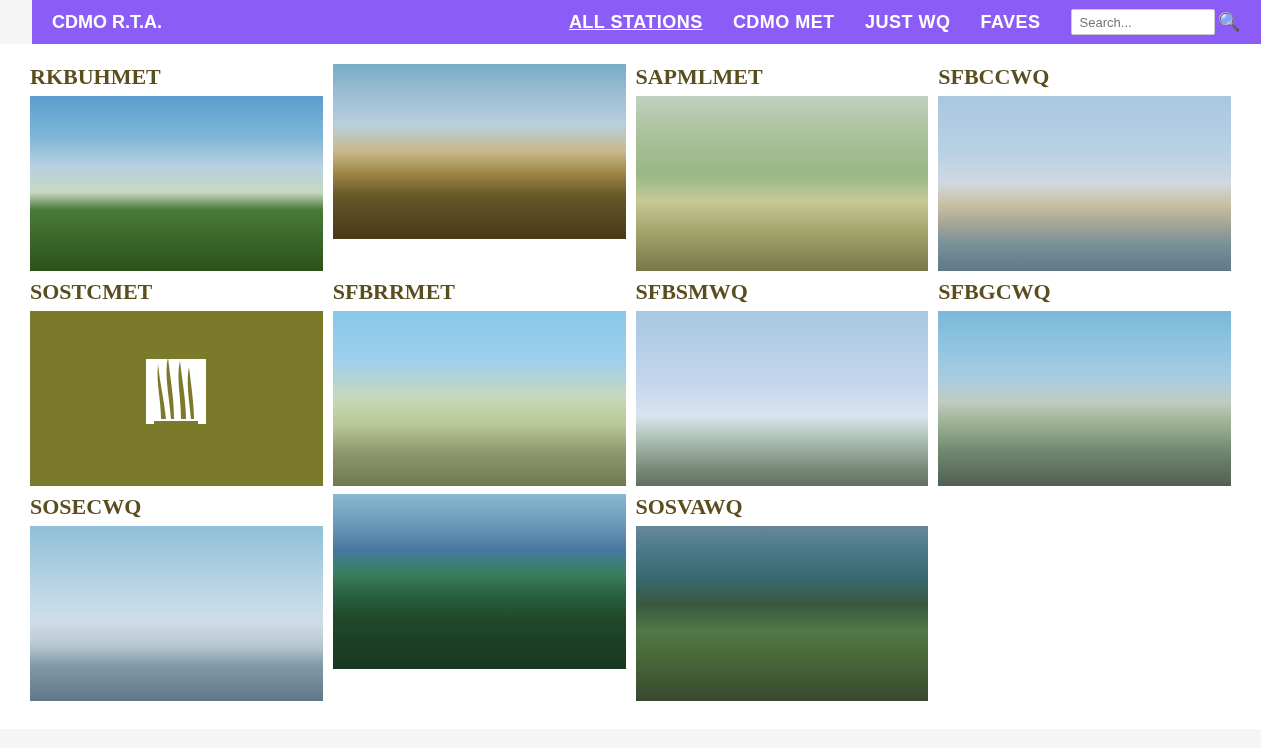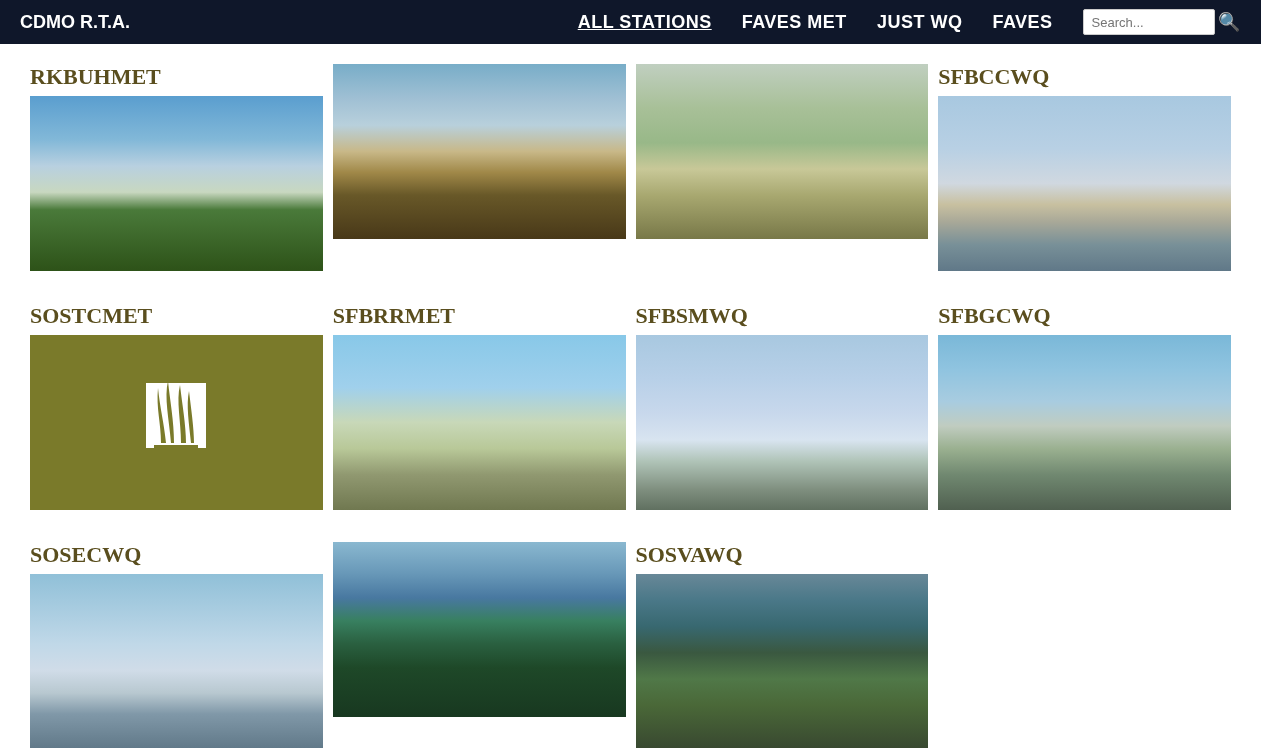--- a/index.html
+++ b/index.html
@@ -1,25 +1,26 @@
 <!DOCTYPE html>
 <html><head>
   <meta charset="utf-8">
   <style>
     * { margin: 0; padding: 0; box-sizing: border-box; }
     body { font-family: Arial, Helvetica, sans-serif; background: #f5f5f5; }
 
     
     header {
-      background: #0f172a;
+      background: #8b5cf6;
       height: 44px;
       display: flex;
       align-items: center;
       padding: 0 20px;
       gap: 28px;
+      margin-left: 32px;
     }
     .logo {
       color: #fff;
       font-weight: bold;
       font-size: 18px;
       white-space: nowrap;
       flex-shrink: 0;
     }
     nav {
       display: flex;
@@ -44,21 +45,21 @@
       display: flex;
       align-items: center;
       gap: 4px;
     }
     .search-input {
       height: 26px;
       padding: 0 8px;
       border: 1px solid #ccc;
       border-radius: 2px;
       font-size: 13px;
-      width: 132px;
+      width: 144px;
       outline: none;
       color: #999;
     }
     .search-icon-btn {
       background: none;
       border: none;
       cursor: pointer;
       color: #fff;
       font-size: 18px;
       line-height: 1;
@@ -68,21 +69,21 @@
     .content {
       padding: 20px 30px;
       background: #fff;
     }
     .grid {
       display: grid;
       grid-template-columns: repeat(4, 1fr);
       gap: 0 10px;
     }
     .station-card {
-      margin-bottom: 32px;
+      margin-bottom: 8px;
       cursor: pointer;
     }
     .station-name {
       font-size: 22px;
       font-weight: bold;
       color: #5a4e1e;
       margin-bottom: 6px;
       font-family: Georgia, serif;
     }
     
@@ -96,21 +97,21 @@
       position: relative;
     }
   </style>
 </head>
 <body>
 
 <header>
   <span class="logo">CDMO R.T.A.</span>
   <nav>
     <a class="nav-item active">ALL STATIONS</a>
-    <a class="nav-item">FAVES MET</a>
+    <a class="nav-item">CDMO MET</a>
     <a class="nav-item">JUST WQ</a>
     <a class="nav-item">FAVES</a>
     <div class="search-wrapper">
       <input class="search-input" type="text" placeholder="Search..." style="">
       <button class="search-icon-btn">🔍</button>
     </div>
   </nav>
 </header>
 
 <div class="content">
@@ -121,20 +122,21 @@
         <div class="img-placeholder" style="background: linear-gradient(180deg, #5a9ecf 0%, #82b8d8 25%, #b8d0e0 40%, #c8d8c0 55%, #4a7a3a 65%, #2d5218 100%);">
           <div style="position: absolute; inset: 0px;"></div>
         </div>
       </div>
       <div class="station-card">
         <div class="img-placeholder" style="background: linear-gradient(180deg, #78adc8 0%, #a0c0d4 20%, #b8d0dc 35%, #c8b888 50%, #a08848 62%, #685828 75%, #483818 100%);">
           <div style="position: absolute; inset: 0px;"></div>
         </div>
       </div>
       <div class="station-card">
+        <div class="station-name">SAPMLMET</div>
         <div class="img-placeholder" style="background: linear-gradient(180deg, #c0cfc0 0%, #a8c098 25%, #98b888 45%, #c8c898 60%, #a8a870 75%, #787848 100%);">
           <div style="position: absolute; inset: 0px;"></div>
         </div>
       </div>
       <div class="station-card">
         <div class="station-name">SFBCCWQ</div>
         <div class="img-placeholder" style="background: linear-gradient(180deg, #a8c8e0 0%, #b8d0e4 30%, #d0d8e0 50%, #c8c0a0 62%, #a8a898 72%, #789098 85%, #607888 100%);">
           <div style="position: absolute; inset: 0px;"></div>
         </div>
       </div>

